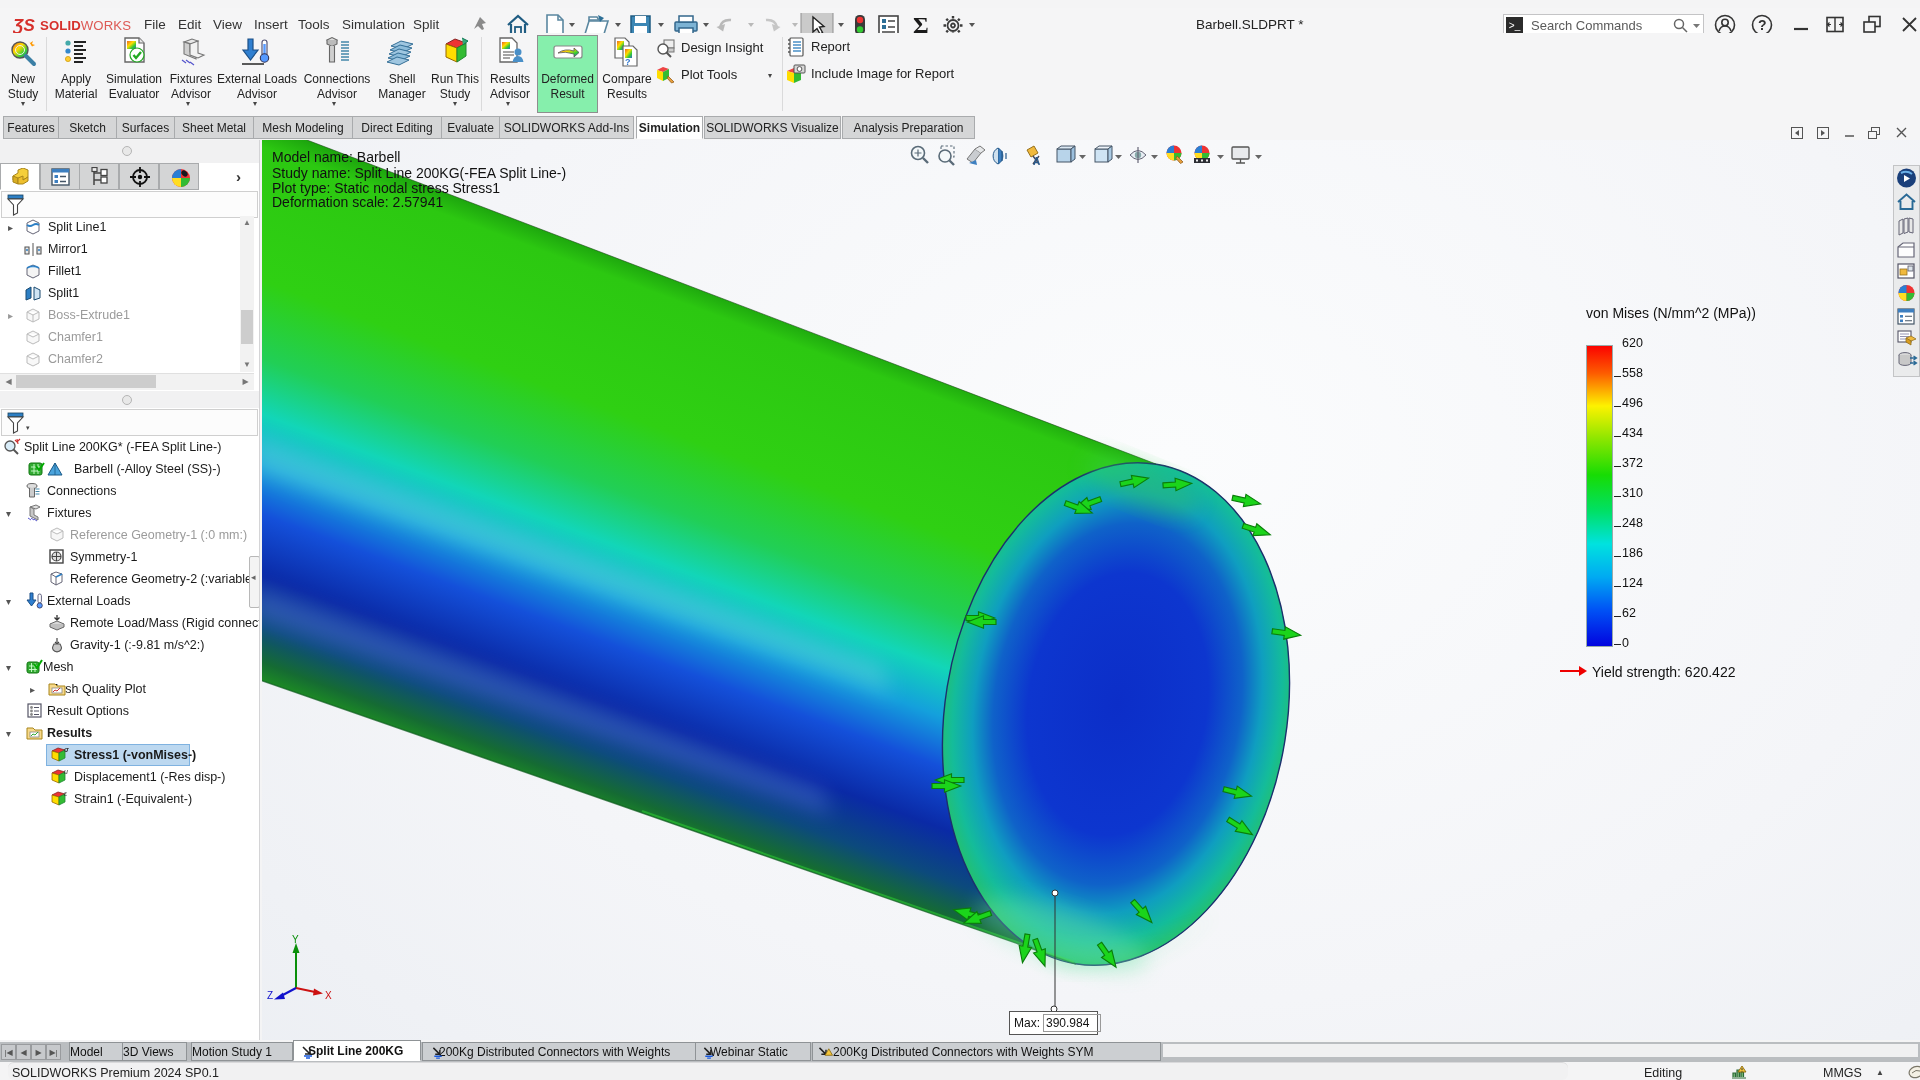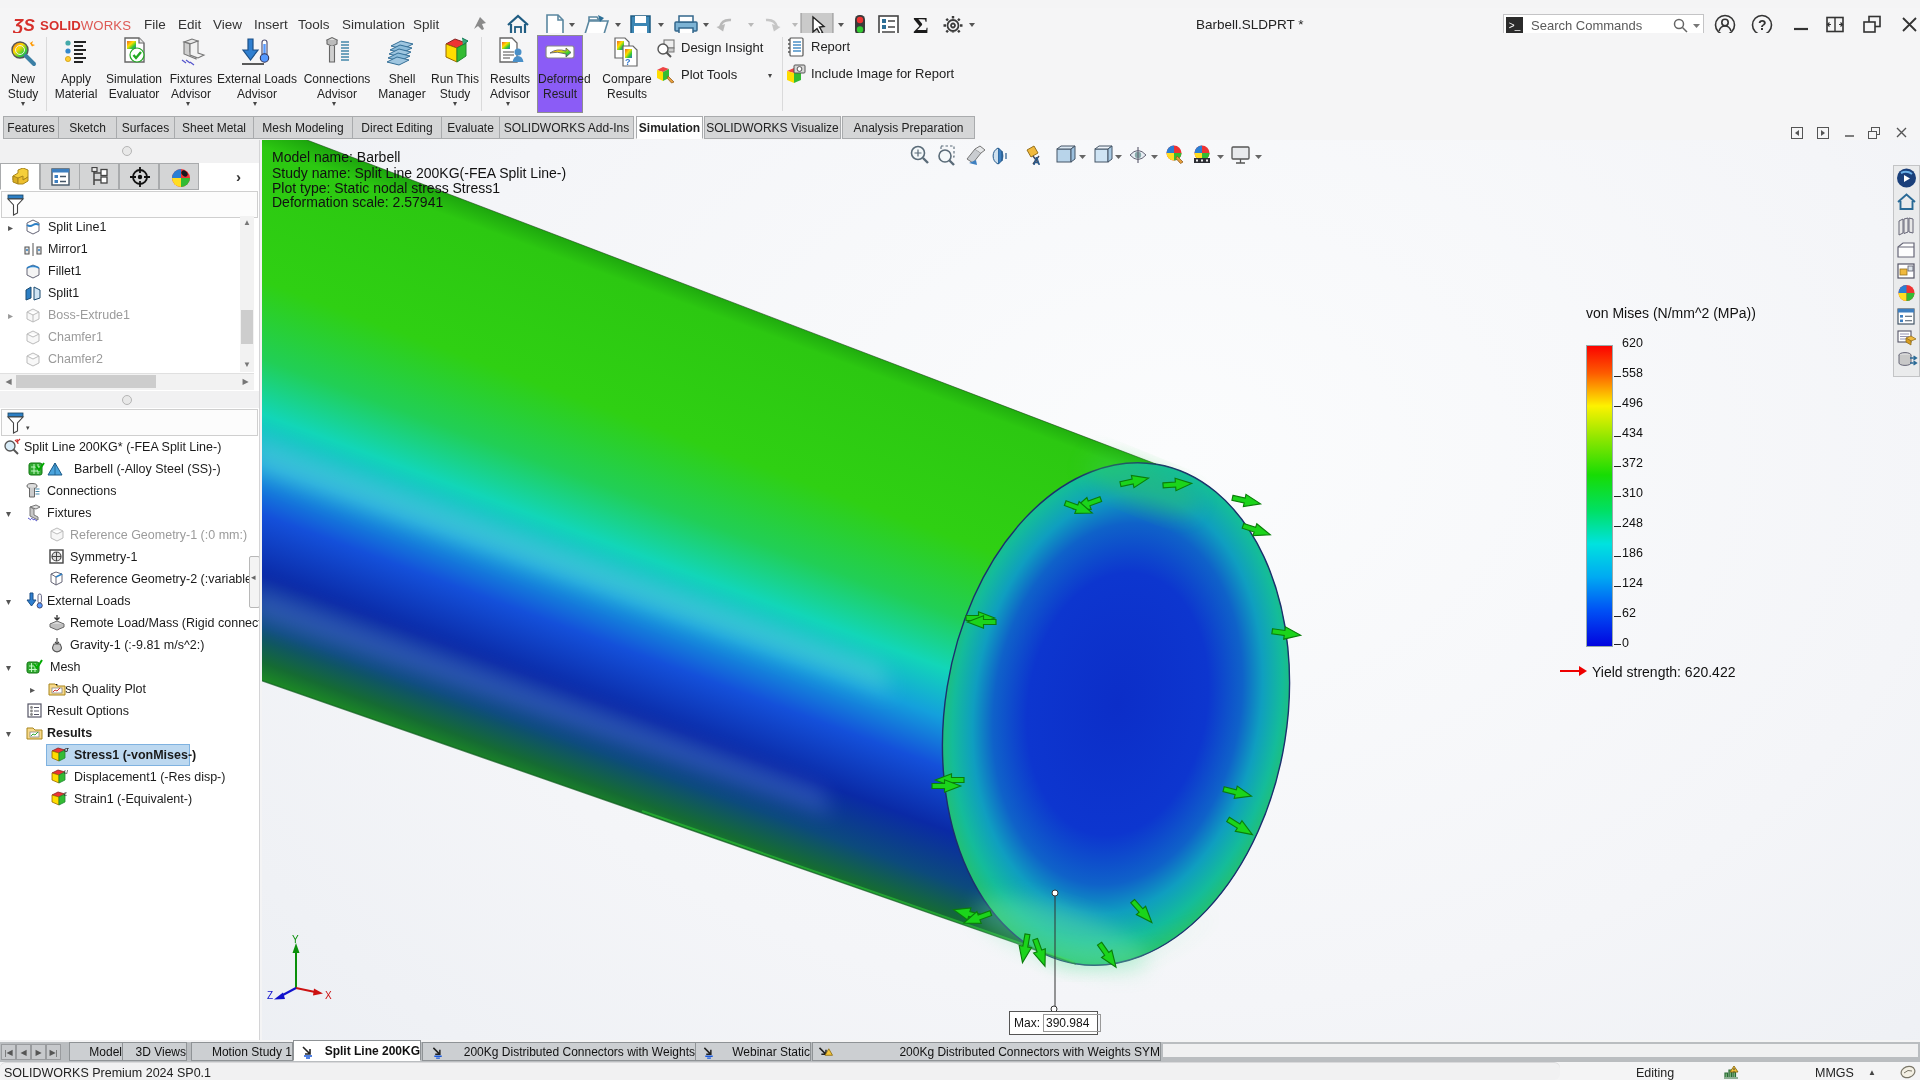--- a/index.html
+++ b/index.html
@@ -48,26 +48,26 @@
   background:linear-gradient(to bottom,#fb0300 0%,#fd5b00 9%,#fdf200 20%,#8ce600 31%,#17dc04 43%,#00e065 55%,#00e2df 66%,#00aaf2 77%,#0052f5 88%,#0204df 100%);
   border:1px solid #9aa; }
 .legnum { position:absolute; left:1360px; width:60px; font-size:12.5px; color:#111; }
 .legtick { position:absolute; left:1352px; width:7px; height:1px; background:#222; }
 
 
 #taskpane { position:absolute; right:0; top:25px; width:27px; height:212px; background:#eaebec; border:1px solid #c3c4c6; }
 
 
 #btabs { position:absolute; left:0; top:1042px; width:1920px; height:20px; background:#babdc0; }
-.btab { position:absolute; top:0; height:19px; line-height:18px; font-size:12px; color:#111; background:#cccfd2; border:1px solid #8f9396; text-align:right; white-space:nowrap; }
+.btab { position:absolute; top:0; height:19px; line-height:18px; font-size:12px; color:#111; background:#cccfd2; border:1px solid #8f9396; text-align:left; white-space:nowrap; }
 .btab.active { background:#fff; border-bottom:1px solid #fff; font-weight:bold; top:-2px; height:21px; line-height:21px; }
 .bnav { position:absolute; top:2px; width:15px; height:16px; background:#c7c9cc; border:1px solid #999b9e; font-size:8px; color:#555; text-align:center; line-height:15px; }
 
 
-#statusbar { position:absolute; left:0; top:1062px; width:1560px; height:18px; background:#f1f1f2; border-top:1px solid #d9d9db; font-size:12.5px; color:#222;border-radius:6px; }
+#statusbar { position:absolute; left:8px; top:1062px; width:1560px; height:18px; background:#f1f1f2; border-top:1px solid #d9d9db; font-size:12.5px; color:#222;border-radius:6px; }
 </style>
 </head>
 <body>
 <div id="app">
 
 <div id="titlebar">
   <svg class="abs" style="left:13px;top:6px" width="120" height="22" viewBox="0 0 120 22">
     <text x="0" y="16.5" font-size="17" font-weight="bold" font-style="italic" fill="#d6302c" font-family="Liberation Sans">ƷS</text>
     <text x="27" y="15.5" font-size="13.2" font-weight="bold" fill="#d6302c" font-family="Liberation Sans" letter-spacing="0.1">SOLID<tspan font-weight="normal" fill="#dd5a55">WORKS</tspan></text>
   </svg>
@@ -229,21 +229,21 @@
     <path d="M17 12 L26 7 V20 L17 26 Z" fill="#3b3" stroke="#283" stroke-width="1"></path>
     <path d="M22 2 l6 3 -5 4" fill="#3a7" stroke="#175" stroke-width="1"></path>
         </svg>Run This<br>Study</div>
   <div class="rbtn" style="left:484px;width:52px"><svg class="ric" width="30" height="34" viewBox="0 0 30 34">
     <path d="M5 2 H17 L22 7 V26 H5 Z" fill="#fff" stroke="#666" stroke-width="1.3"></path>
     <rect x="7" y="6" width="8" height="7" fill="url(#rnb1)"></rect>
     <path d="M8 16 h11 M8 19 h11 M8 22 h7" stroke="#888" stroke-width="1.3"></path>
     <circle cx="23" cy="16" r="3.5" fill="#4a90c8"></circle>
     <path d="M17.5 26 q1 -6 5.5 -6 q4.5 0 5.5 6 z" fill="#4a90c8"></path>
         </svg>Results<br>Advisor</div>
-  <div class="rbtn" style="left:537px;width:46px;background:#8b5cf6;border:1px solid #8e8e8e;height:78px;top:2px"><svg class="ric" width="34" height="34" viewBox="0 0 34 34">
+  <div class="rbtn" style="left:537px;width:61px;background:#86efac;border:1px solid #8e8e8e;height:78px;top:2px"><svg class="ric" width="34" height="34" viewBox="0 0 34 34">
     <rect x="3" y="10" width="28" height="12" rx="2" fill="#fff" stroke="#888" stroke-width="1.2"></rect>
     <path d="M7 17 q7 -5 16 -2 l0 -3 5 4.5 -5 4.5 0 -3 q-9 -3 -16 -1 z" fill="url(#rnb1)" stroke="#555" stroke-width="0.8"></path>
         </svg>Deformed<br>Result</div>
   <div class="rbtn" style="left:600px;width:54px"><svg class="ric" width="32" height="34" viewBox="0 0 32 34">
     <path d="M4 2 H14 L18 6 V22 H4 Z" fill="#fff" stroke="#666" stroke-width="1.2"></path>
     <rect x="6" y="5" width="7" height="9" fill="url(#rnb1)"></rect>
     <path d="M12 10 H22 L26 14 V30 H12 Z" fill="#fff" stroke="#666" stroke-width="1.2"></path>
     <rect x="14" y="13" width="7" height="9" fill="url(#rnb1)"></rect>
     <text x="14" y="29" font-size="9" font-weight="bold" fill="#37c">?</text>
         </svg>Compare<br>Results</div>
@@ -475,21 +475,21 @@
   <div class="treerow" style="left:48px;top:494px"><svg class="abs" style="top:2px" width="18" height="18" viewBox="0 0 18 18">
     <path d="M9 2 V8" stroke="#444" stroke-width="1.2"></path>
     <path d="M9 8 l-2 -2 M9 8 l2 -2" stroke="#444" stroke-width="1.1" fill="none"></path>
     <path d="M5 10 a4.5 4 0 1 0 8 0 l-1 -2 h-6 z" fill="#c8c8c8" stroke="#555" stroke-width="1.1"></path>
         </svg><span style="padding-left:22px">Gravity-1 (:-9.81 m/s^2:)</span></div>
   <div class="texp" style="left:6px;top:522px">▾</div>
   <div class="treerow" style="left:26px;top:516px"><svg class="abs" style="top:2px" width="18" height="18" viewBox="0 0 18 18">
     <rect x="1" y="4" width="12" height="11" rx="2" fill="#3a3" stroke="#171" stroke-width="1"></rect>
     <path d="M3 8 h8 M3 11.5 h8 M5.5 5 v9 M9 5 v9" stroke="#cfc" stroke-width="0.9"></path>
     <path d="M8 6 l3 4 5 -8" stroke="#0a0" stroke-width="2" fill="none"></path>
-        </svg><span style="padding-left:24px">Mesh</span></div>
+        </svg><span style="padding-left:17px">Mesh</span></div>
   <div class="texp" style="left:30px;top:544px">▸</div>
   <div class="treerow" style="left:48px;top:538px"><svg class="abs" style="top:2px" width="18" height="18" viewBox="0 0 18 18">
     <path d="M1 4 H7 L9 6 H17 V15 H1 Z" fill="#f7d98a" stroke="#a8851a" stroke-width="1"></path>
     <rect x="4" y="8" width="10" height="5" fill="#fff" stroke="#888" stroke-width="0.8"></rect>
     <path d="M5 12 l2 -2 2 1 3 -3" stroke="#c33" stroke-width="1" fill="none"></path>
         </svg><span style="">Mesh Quality Plot</span></div>
   <div class="treerow" style="left:26px;top:560px"><svg class="abs" style="top:2px" width="18" height="18" viewBox="0 0 18 18">
     <rect x="2" y="2" width="13" height="13" fill="#fff" stroke="#556" stroke-width="1.2"></rect>
     <circle cx="5.5" cy="5.5" r="1.4" fill="#888"></circle>
           <circle cx="5.5" cy="9" r="1.4" fill="#888"></circle>

